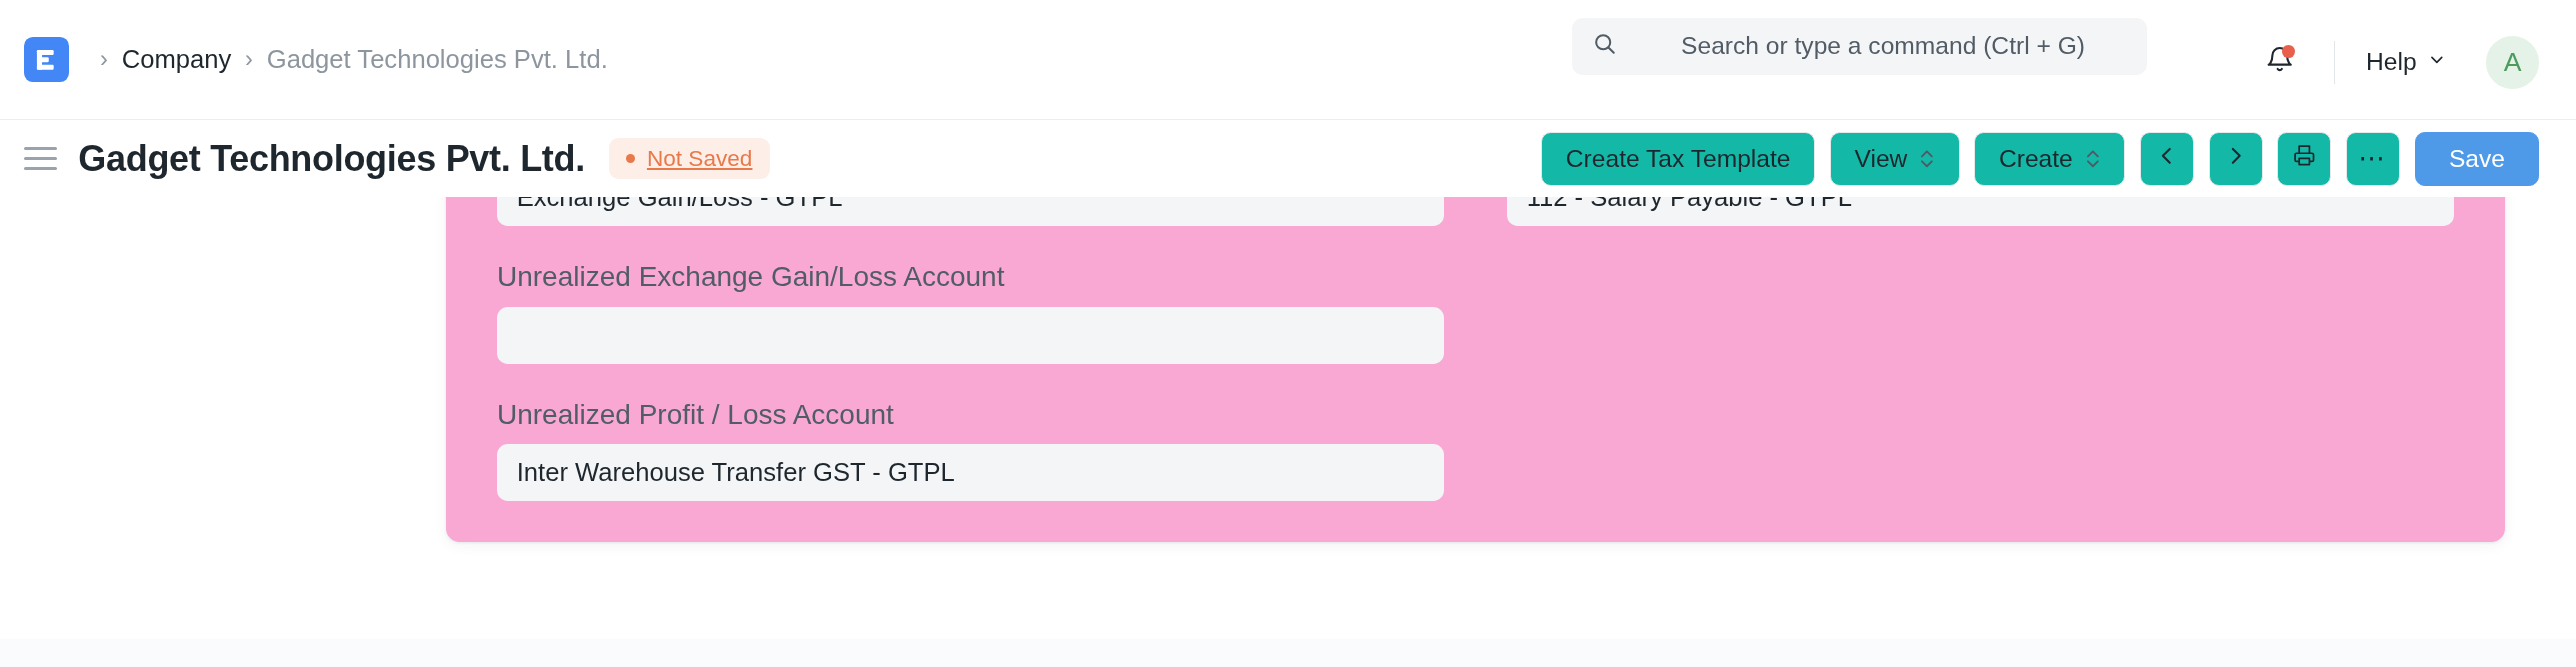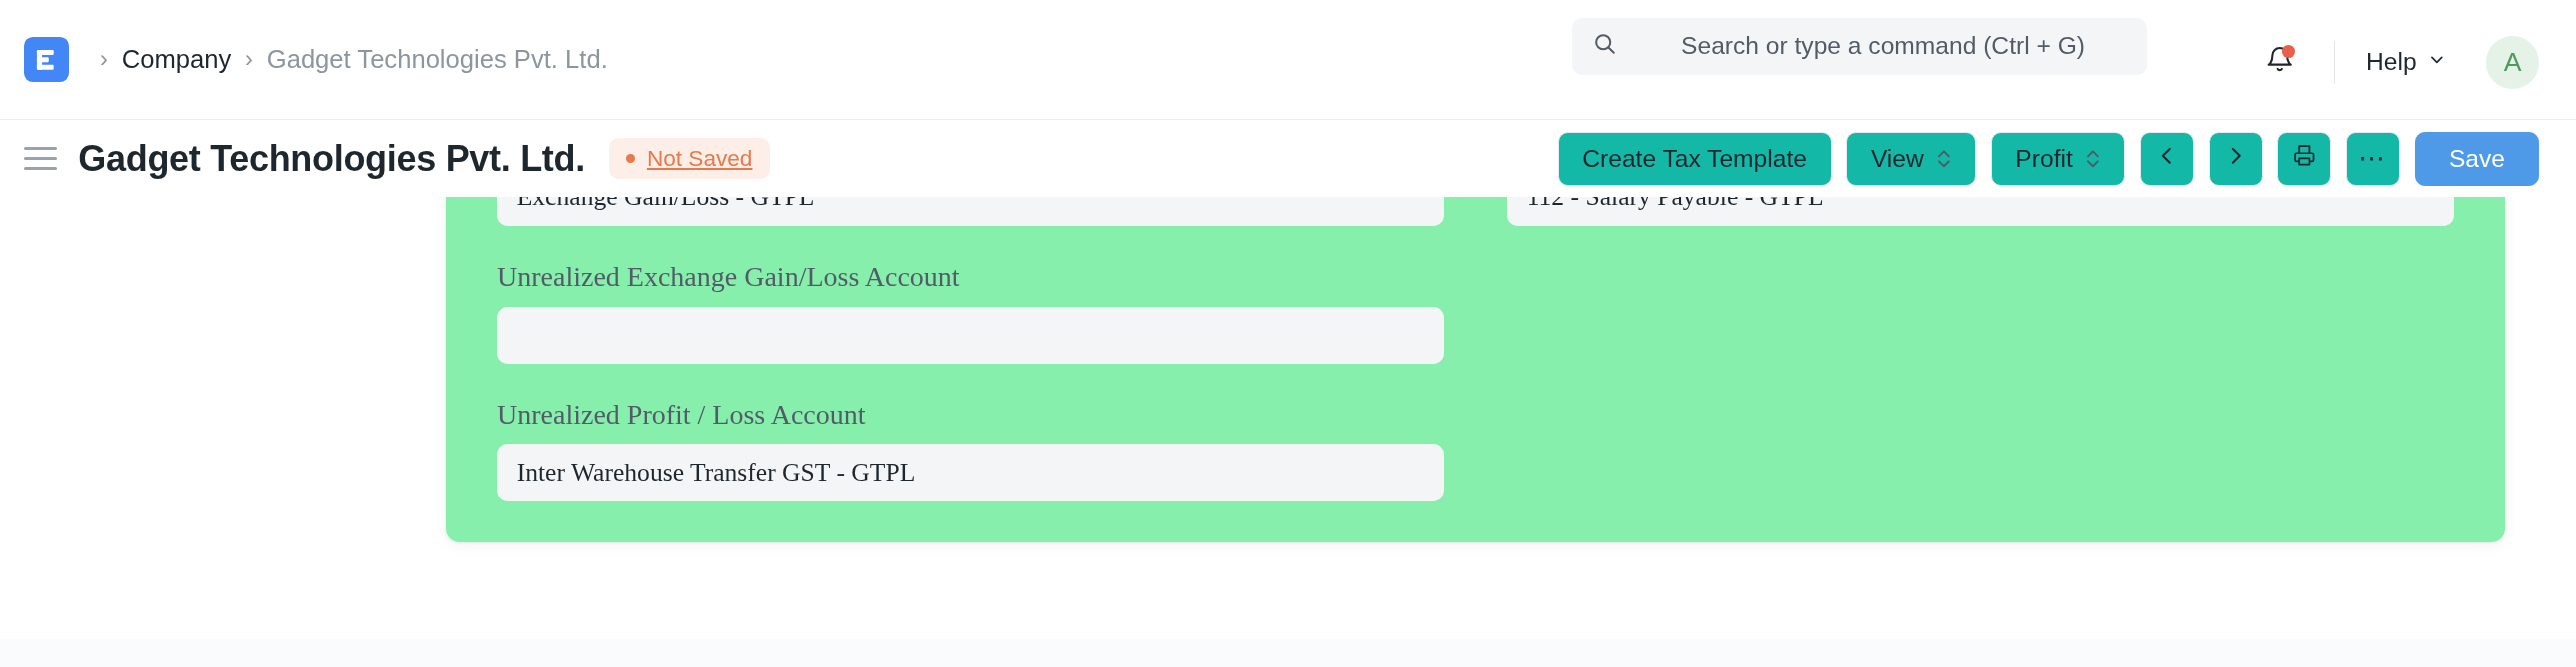--- a/index.html
+++ b/index.html
@@ -256,25 +256,24 @@
     background: #ffffff;
     height: 471px;
     position: relative;
     overflow: hidden;
   }
   .form-card {
     position: absolute;
     left: 446px;
     top: -77px;
     width: 2059px;
-    background: #86efac;
+    background: #f9a8d4;
     border-radius: 13.8px;
     box-shadow: 0 1px 3px rgba(25,39,52,0.08), 0 3.9px 13.8px rgba(25,39,52,0.05);
     padding: 0 51px 41px 51px;
-    font-family: Liberation Serif, serif;
   }
   .form-grid {
     display: grid;
     grid-template-columns: 1fr 1fr;
     column-gap: 63px;
   }
   .field-row { padding-top: 35px; }
   .field-label {
     font-size: 28px;
     color: #525c66;
@@ -392,21 +391,21 @@
       <span>View</span>
       <span class="chev-updown">
         <svg width="15.8" height="21.7" viewBox="0 0 16 22" fill="none" stroke="#4e5a66" stroke-width="1.9" stroke-linecap="round" stroke-linejoin="round">
           <polyline points="3 8.5 8 3.5 13 8.5"></polyline>
           <polyline points="3 13.5 8 18.5 13 13.5"></polyline>
         </svg>
       </span>
     </button>
 
     <button class="btn">
-      <span>Profit</span>
+      <span>Create</span>
       <span class="chev-updown">
         <svg width="15.8" height="21.7" viewBox="0 0 16 22" fill="none" stroke="#4e5a66" stroke-width="1.9" stroke-linecap="round" stroke-linejoin="round">
           <polyline points="3 8.5 8 3.5 13 8.5"></polyline>
           <polyline points="3 13.5 8 18.5 13 13.5"></polyline>
         </svg>
       </span>
     </button>
 
     <button class="btn btn-icon">
       <span>

